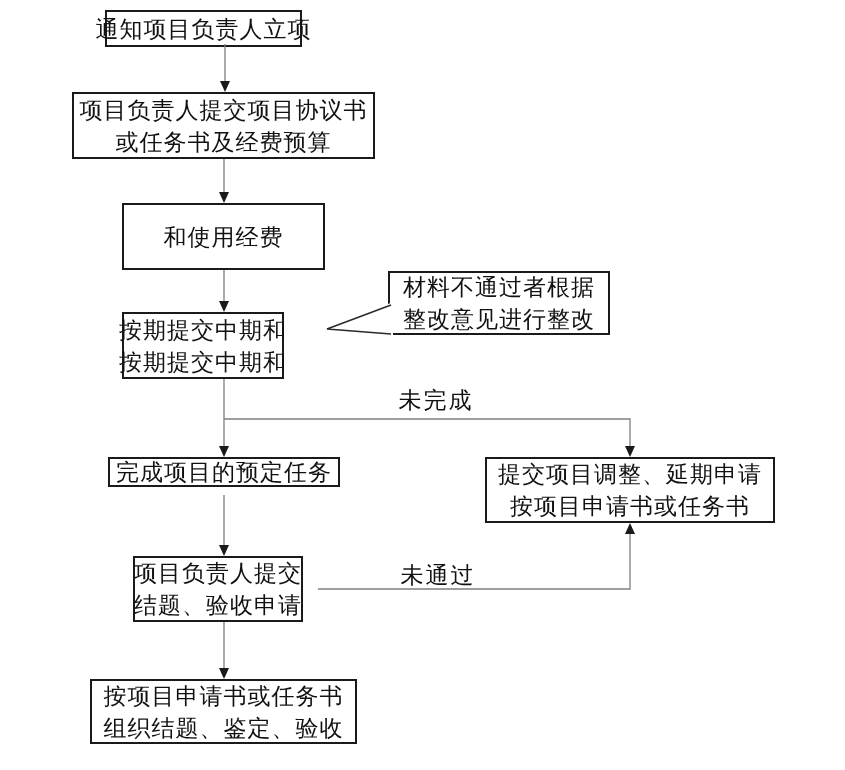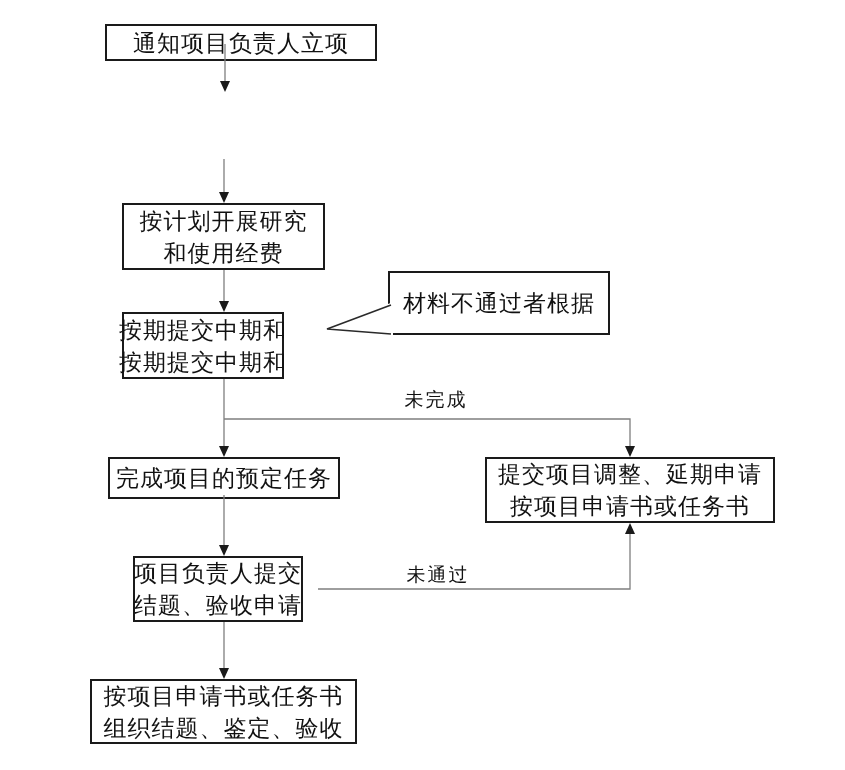--- a/index.html
+++ b/index.html
@@ -24,21 +24,21 @@
     z-index:2;
   }
   .nline{
     font-size:23px;
     line-height:32px;
     white-space:nowrap;
     letter-spacing:1px;
   }
   .edge-label{
     position:absolute;
-    font-size:19px;
+    font-size:23px;
     line-height:24px;
     letter-spacing:2px;
     text-align:center;
     z-index:3;
     background:#ffffff;
     white-space:nowrap;
   }
   #connector-layer{
     position:absolute;
     left:0;top:0;
@@ -48,40 +48,44 @@
   .conn{stroke:#7f7f7f;stroke-width:1.3;fill:none;}
   .arrowhead{fill:#1a1a1a;stroke:none;}
   .callout-wedge-fill{fill:#ffffff;stroke:none;}
   .callout-wedge-stroke{stroke:#2a2a2a;stroke-width:1.6;fill:none;}
 </style>
 </head>
 <body>
 
 <div id="canvas">
 
-  <div class="node" style="left:105px;top:24px;width:272px;height:37px">
+  <div class="node" style="left:105px;top:10px;width:197px;height:37px">
     <div class="nline">通知项目负责人立项</div>
   </div>
 
+  <div class="node" style="left:72px;top:92px;width:303px;height:67px">
+    <div class="nline">项目负责人提交项目协议书</div>
+    <div class="nline">或任务书及经费预算</div>
+  </div>
 
   <div class="node" style="left:122px;top:203px;width:203px;height:67px">
-    <div class="nline">按计划开展研究</div>
     <div class="nline">和使用经费</div>
   </div>
 
   <div class="node" style="left:122px;top:312px;width:162px;height:67px">
     <div class="nline">按期提交中期和</div>
     <div class="nline">按期提交中期和</div>
   </div>
 
   <div class="node" style="left:388px;top:271px;width:222px;height:64px">
     <div class="nline">材料不通过者根据</div>
+    <div class="nline">整改意见进行整改</div>
   </div>
 
-  <div class="node" style="left:108px;top:457px;width:232px;height:42px">
+  <div class="node" style="left:108px;top:457px;width:232px;height:30px">
     <div class="nline">完成项目的预定任务</div>
   </div>
 
   <div class="node" style="left:485px;top:457px;width:290px;height:66px">
     <div class="nline">提交项目调整、延期申请</div>
     <div class="nline">按项目申请书或任务书</div>
   </div>
 
   <div class="node" style="left:133px;top:556px;width:170px;height:66px">
     <div class="nline">项目负责人提交</div>

